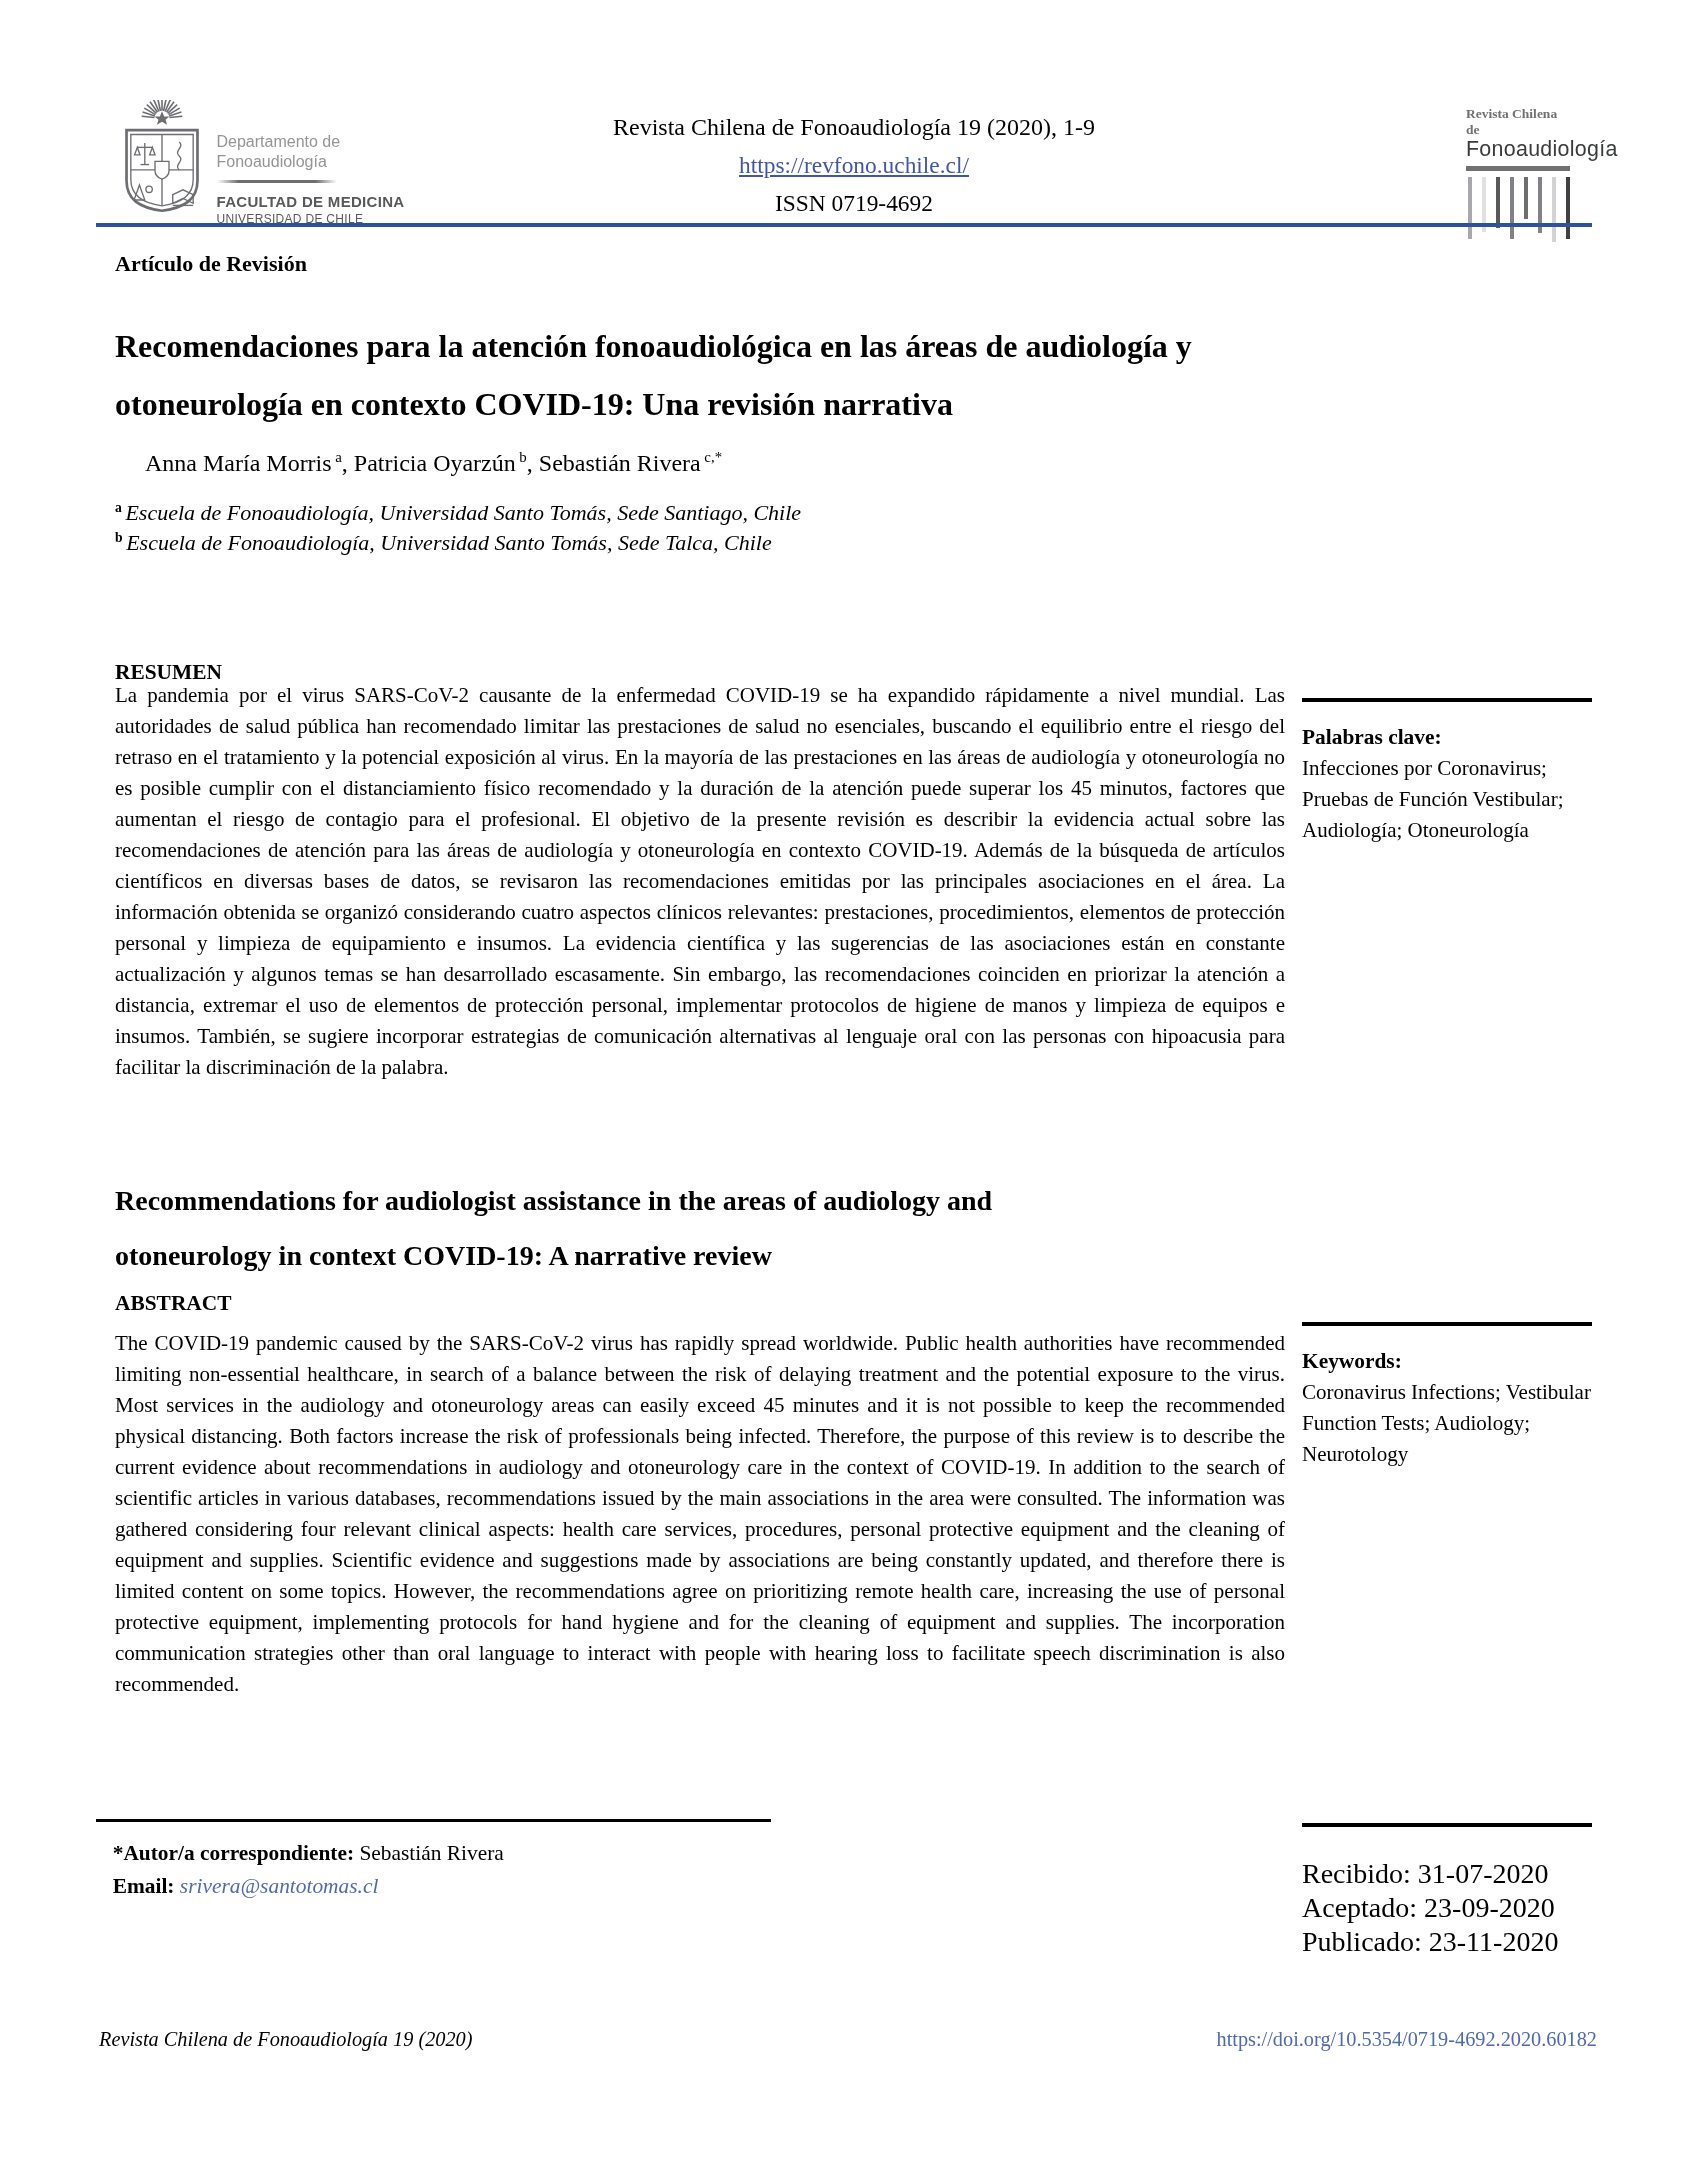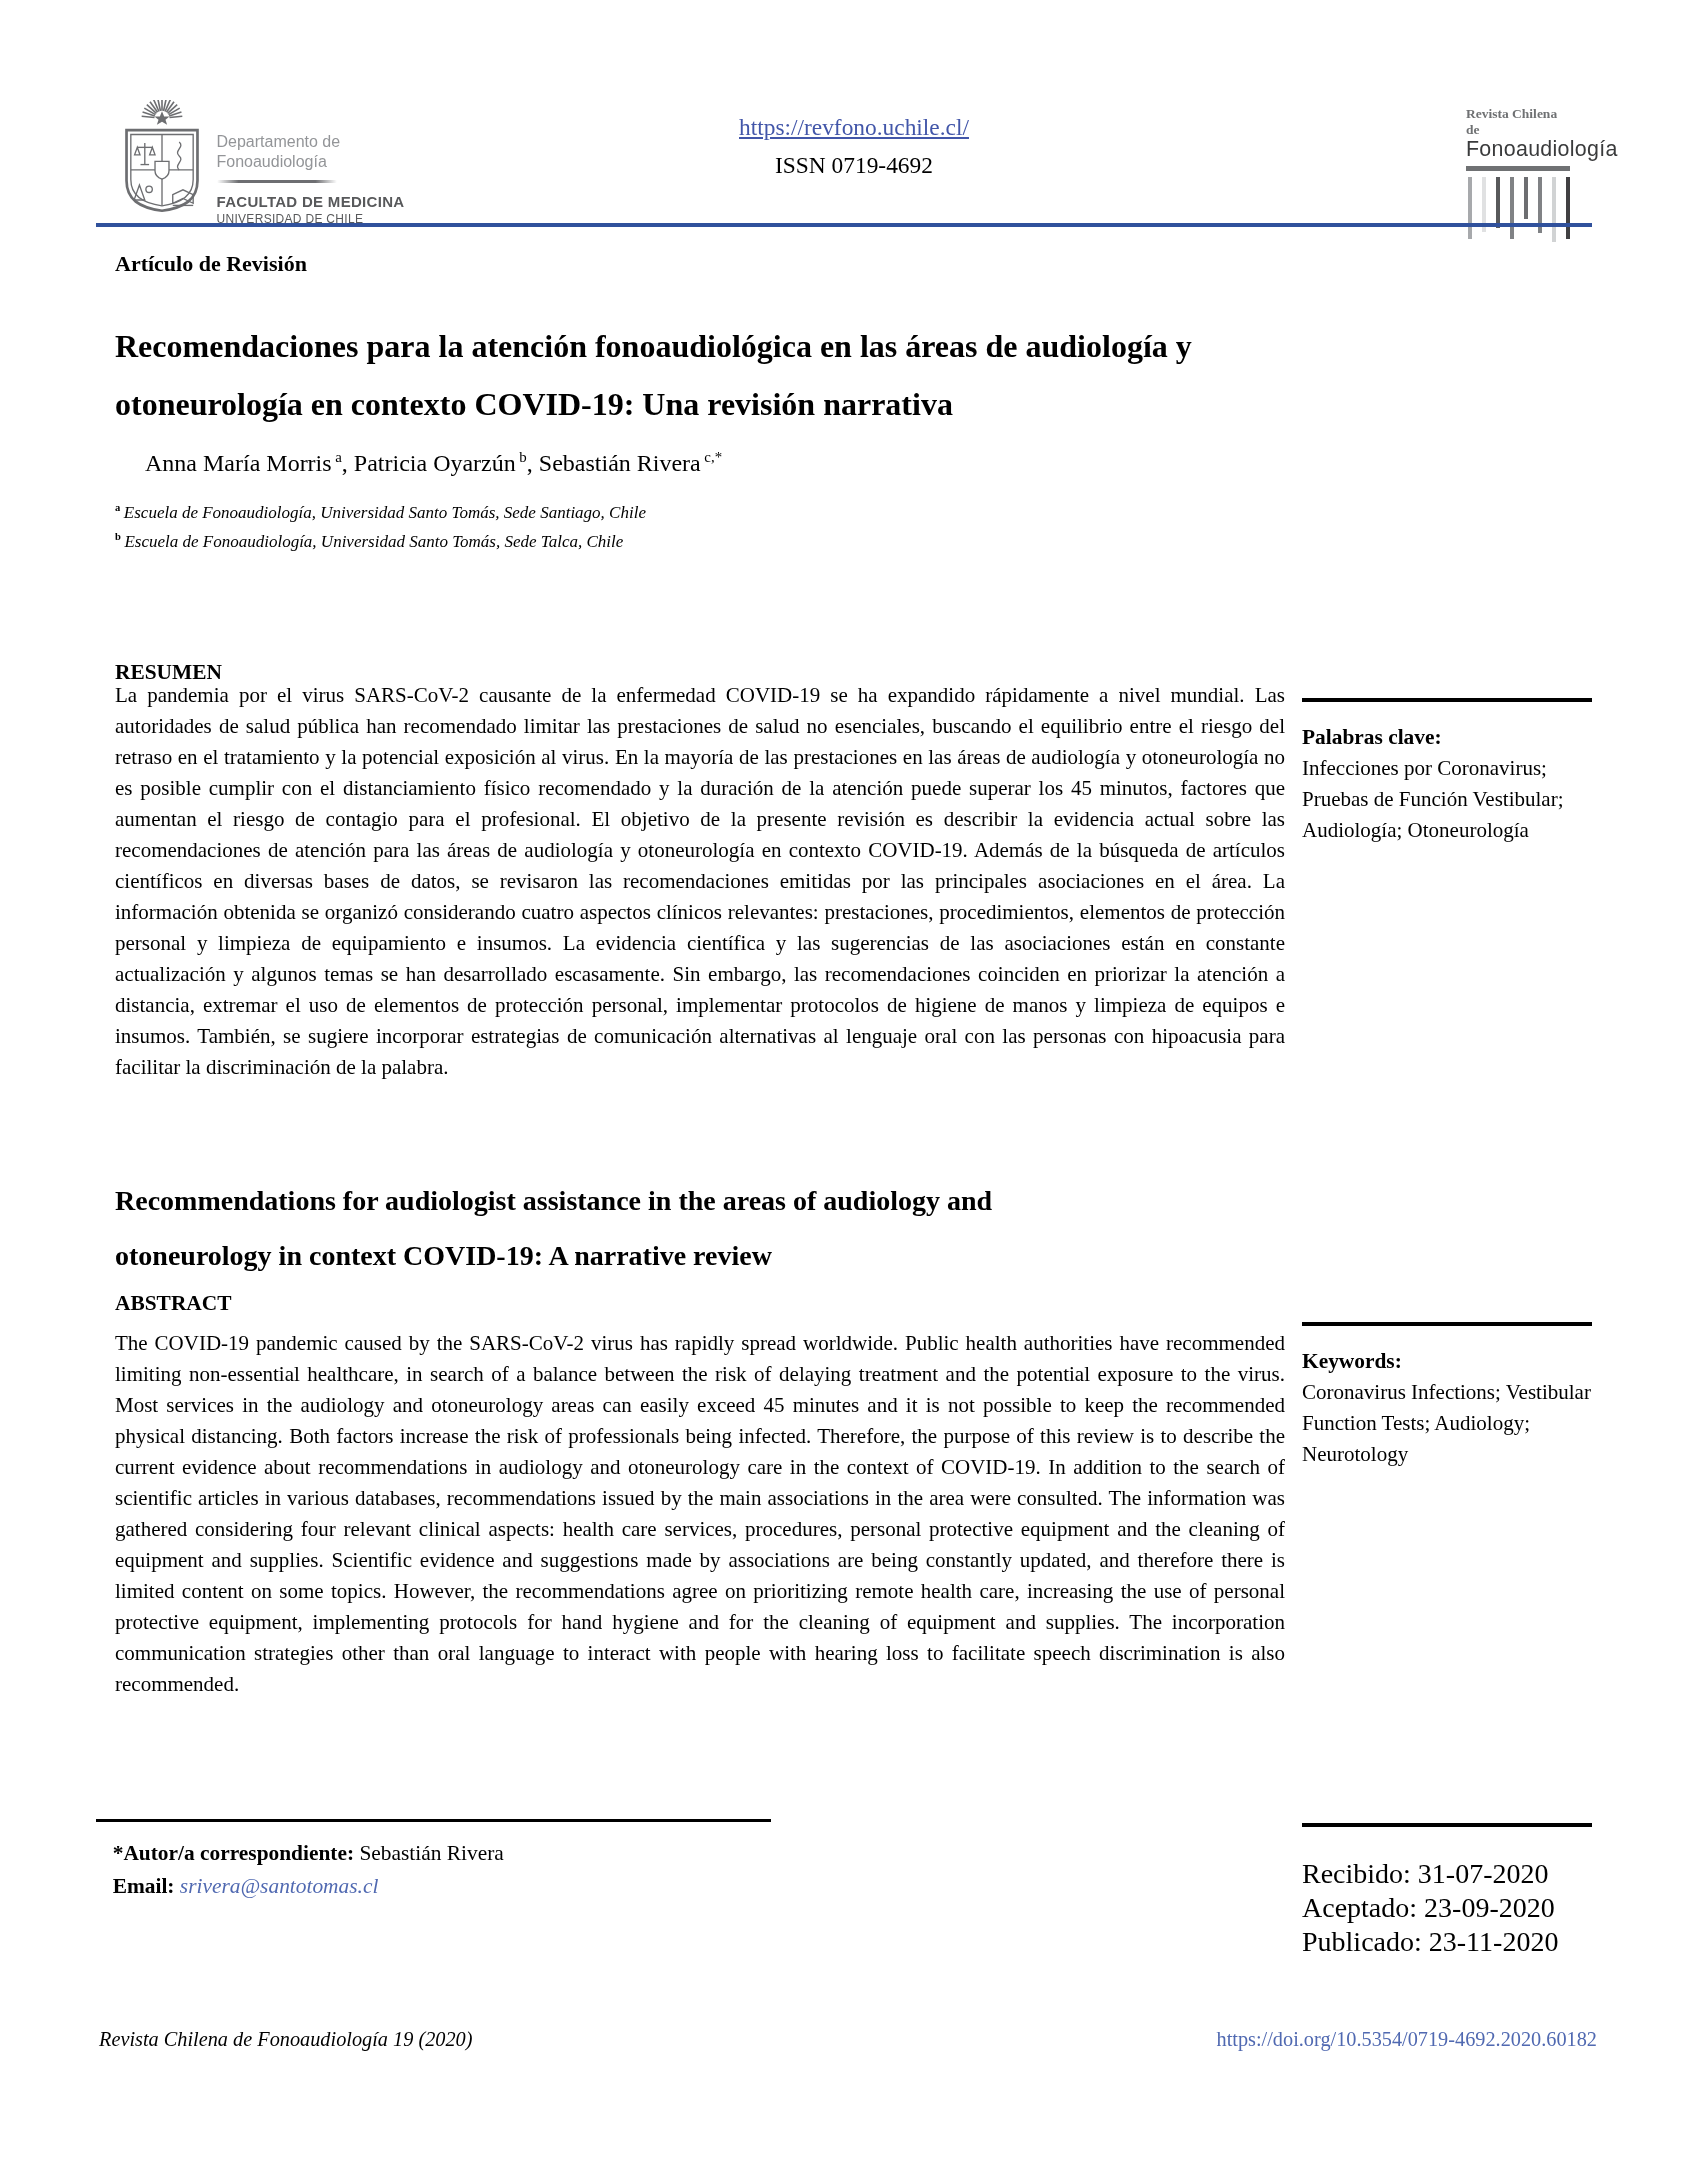--- a/index.html
+++ b/index.html
@@ -42,21 +42,21 @@
 
   .rule-blue { position:absolute; left:96px; top:223px; width:1496px; height:4.2px; background:#30519c; }
 
   
   .article-type { position:absolute; left:115px; top:251px; font-size:22px; font-weight:bold; }
   .title-es { position:absolute; left:115px; top:317px; width:1172px; margin:0;
               font-size:32px; line-height:58px; font-weight:bold; }
   .authors { position:absolute; left:101px; top:449px; font-size:24px;margin-left:44px; }
   .authors .sup { font-size:62%; vertical-align:super; margin-left:3.6px; }
   .affiliations { position:absolute; left:115px; top:496px; }
-  .aff { font-size:17px; line-height:24.5px; font-style:italic; }
+  .aff { font-size:22px; line-height:24.5px; font-style:italic; }
   .aff .aff-sup { font-size:62%; vertical-align:super; font-style:normal; font-weight:bold; margin-right:3.6px; }
 
   
   .resumen-heading  { position:absolute; left:115px; top:660px; font-size:21.4px; font-weight:bold; }
   .resumen-text     { position:absolute; left:115px; top:680px; width:1170px;
                       font-size:21px; line-height:31px; text-align:justify; }
   .title-en { position:absolute; left:115px; top:1173px; width:1031px; margin:0;
               font-size:28px; line-height:55px; font-weight:bold; }
   .abstract-heading { position:absolute; left:115px; top:1291px; font-size:21.4px; font-weight:bold; }
   .abstract-text    { position:absolute; left:115px; top:1328px; width:1170px;
@@ -130,20 +130,21 @@
   <div class="logo-left-text">
     <div class="dept-line">Departamento de</div>
     <div class="dept-line">Fonoaudiología</div>
     <div class="logo-divider"></div>
     <div class="fac-line">FACULTAD DE MEDICINA</div>
     <div class="uni-line">UNIVERSIDAD DE CHILE</div>
   </div>
 </div>
 
 <div class="header-center">
+  <div class="journal-line">Revista Chilena de Fonoaudiología 19 (2020), 1-9</div>
   <div><a class="journal-url">https://revfono.uchile.cl/</a></div>
   <div class="issn-line">ISSN 0719-4692</div>
 </div>
 
 <div class="logo-right">
   <div class="jl-small">Revista Chilena de</div>
   <div class="jl-big">Fonoaudiología</div>
   <div class="jl-bar"></div>
   <div class="jl-bars">
     <span class="b"></span>

